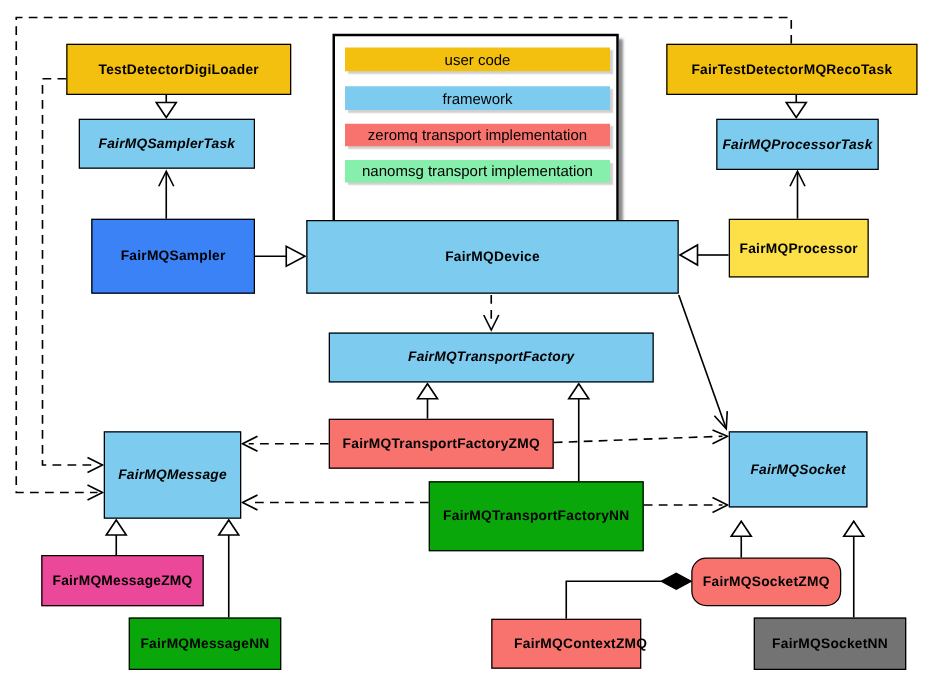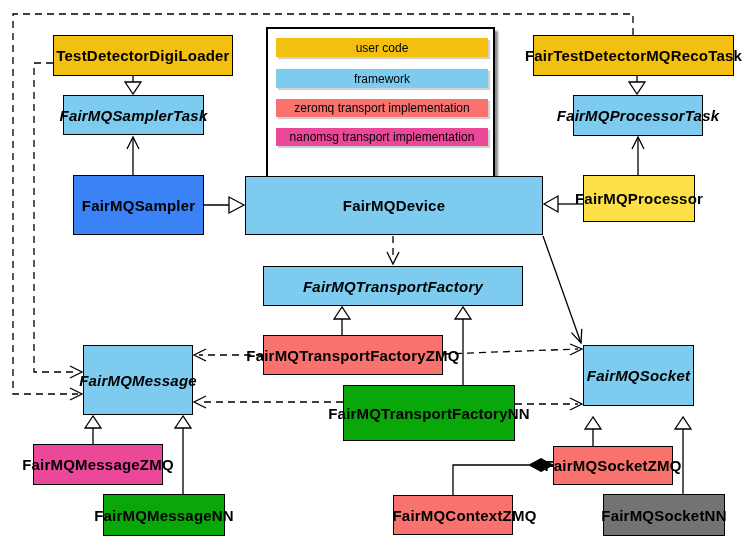--- a/index.html
+++ b/index.html
@@ -5,21 +5,21 @@
   html,body{margin:0;padding:0;}
   body{
     width:748px;height:549px;position:relative;background:#ffffff;
     font-family:"Liberation Sans", sans-serif;overflow:hidden;
   }
   #wires{position:absolute;left:0;top:0;z-index:0;}
   .node{
     position:absolute;z-index:1;
     border:1.5px solid #000;box-sizing:border-box;
     display:flex;align-items:center;justify-content:center;
-    font-size:15px;font-weight:bold;color:#000;
+    font-size:11px;font-weight:bold;color:#000;
     letter-spacing:0.2px;white-space:nowrap;
   }
   .node.abstract{font-style:italic;}
   .legend{
     position:absolute;z-index:1;box-sizing:border-box;
     background:#fff;border:2px solid #000;
     box-shadow:3px 4px 2px rgba(0,0,0,0.45);
   }
   .legend-bar{
     position:absolute;box-sizing:border-box;
@@ -141,21 +141,21 @@
   <g>
     <path class="solid" d="M453,495 V465 H529"></path>
       <path class="diamond" d="M553,465 L541,458.5 L529,465 L541,471.5 Z"></path>
   </g>
 </svg>
 
 <div class="legend" style="left:266px;top:27px;width:229px;height:159px;">
   <div class="legend-bar" style="left: 8px; top: 9px; width: 212px; height: 19px; background-color: rgb(244, 192, 15);">user code</div>
   <div class="legend-bar" style="left: 8px; top: 40px; width: 212px; height: 19px; background-color: rgb(125, 204, 239);">framework</div>
   <div class="legend-bar" style="left: 8px; top: 70px; width: 212px; height: 18px; background-color: rgb(249, 115, 110);">zeromq transport implementation</div>
-  <div class="legend-bar" style="left: 8px; top: 99px; width: 212px; height: 18px; background-color: #ec4899;">nanomsg transport implementation</div>
+  <div class="legend-bar" style="left: 8px; top: 99px; width: 212px; height: 18px; background-color: #86efac;">nanomsg transport implementation</div>
 </div>
 
 <div class="node" style="left: 53px; top: 35px; width: 180px; height: 41px; background-color: rgb(244, 192, 15);">TestDetectorDigiLoader</div>
 <div class="node" style="left: 533px; top: 35px; width: 201px; height: 41px; background-color: rgb(244, 192, 15);">FairTestDetectorMQRecoTask</div>
 
 <div class="node abstract" style="left: 63px; top: 95px; width: 141px; height: 40px; background-color: rgb(125, 204, 239);">FairMQSamplerTask</div>
 <div class="node abstract" style="left: 573px; top: 95px; width: 130px; height: 41px; background-color: rgb(125, 204, 239);">FairMQProcessorTask</div>
 
 <div class="node" style="left: 73px; top: 175px; width: 131px; height: 60px; background-color: #3b82f6;">FairMQSampler</div>
 <div class="node" style="left: 245px; top: 176px; width: 298px; height: 59px; background-color: rgb(125, 204, 239);">FairMQDevice</div>
@@ -164,16 +164,16 @@
 <div class="node abstract" style="left: 263px; top: 266px; width: 260px; height: 40px; background-color: rgb(125, 204, 239);">FairMQTransportFactory</div>
 <div class="node" style="left: 263px; top: 335px; width: 180px; height: 40px; background-color: rgb(249, 115, 110);">FairMQTransportFactoryZMQ</div>
 <div class="node" style="left: 343px; top: 385px; width: 172px; height: 56px; background-color: rgb(9, 167, 9);">FairMQTransportFactoryNN</div>
 
 <div class="node abstract" style="left: 83px; top: 345px; width: 110px; height: 70px; background-color: rgb(125, 204, 239);">FairMQMessage</div>
 <div class="node abstract" style="left: 583px; top: 345px; width: 111px; height: 61px; background-color: rgb(125, 204, 239);">FairMQSocket</div>
 
 <div class="node" style="left: 33px; top: 444px; width: 130px; height: 41px; background-color: #ec4899;">FairMQMessageZMQ</div>
 <div class="node" style="left: 103px; top: 494px; width: 122px; height: 42px; background-color: rgb(9, 167, 9);">FairMQMessageNN</div>
 
-<div class="node" style="left: 553px; top: 446px; width: 120px; height: 39px; background-color: rgb(249, 115, 110);">FairMQSocketZMQ</div>
+<div class="node" style="left: 553px; top: 446px; width: 120px; height: 39px; background-color: rgb(249, 115, 110); border-radius: 12px;">FairMQSocketZMQ</div>
 <div class="node" style="left: 603px; top: 494px; width: 122px; height: 42px; background-color: #737373;">FairMQSocketNN</div>
 
 <div class="node" style="left: 393px; top: 495px; width: 120px; height: 40px; background-color: rgb(249, 115, 110); padding-left: 23px;">FairMQContextZMQ</div>
 
 </body></html>

